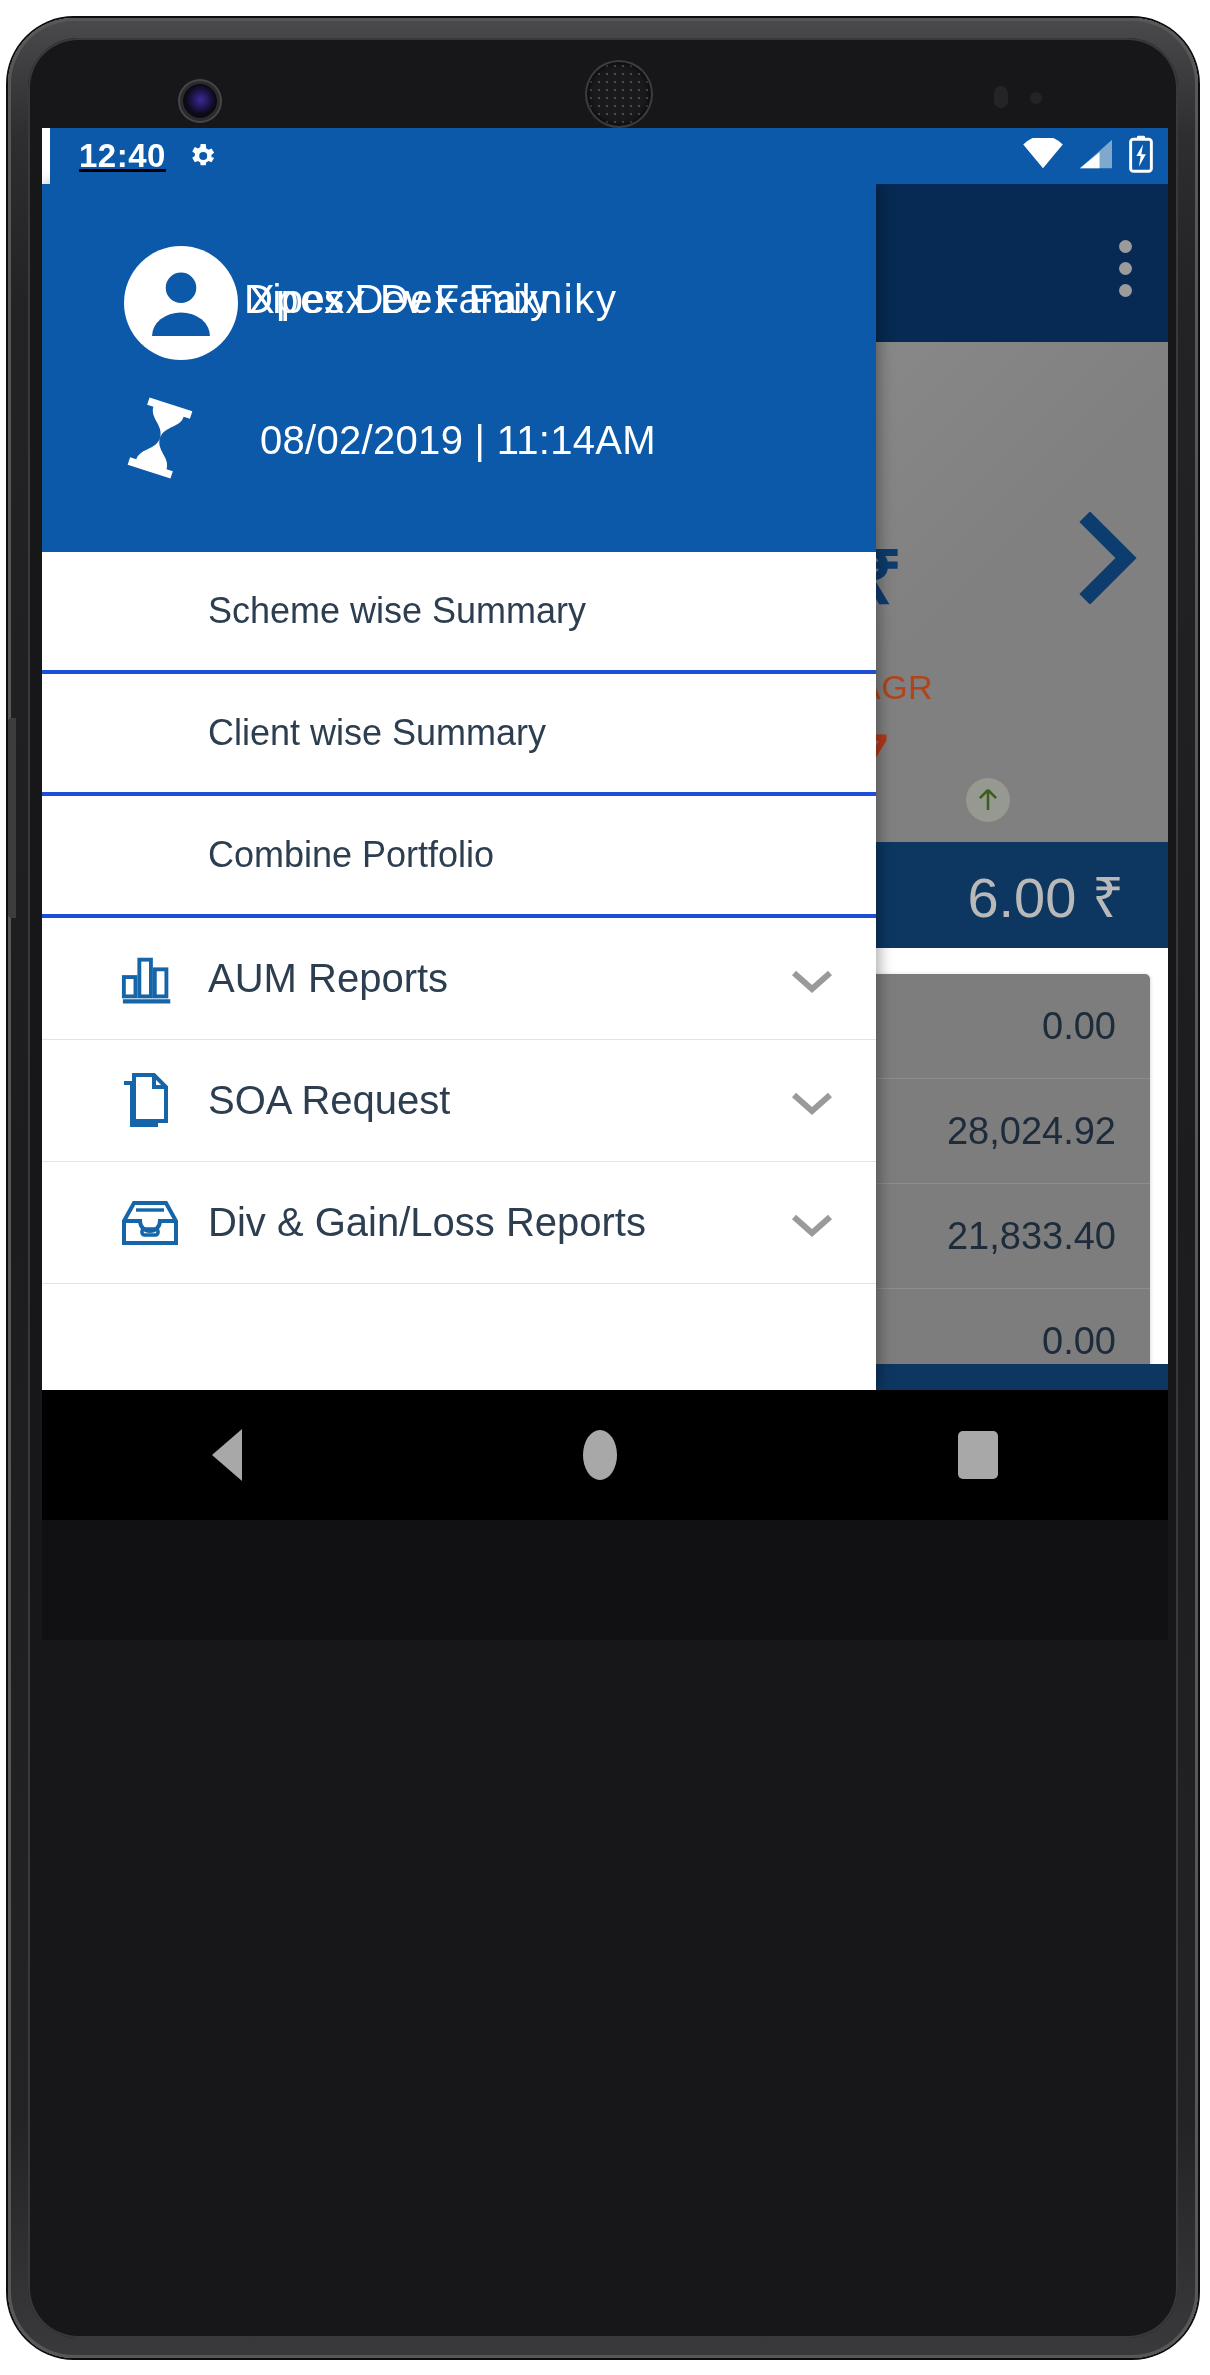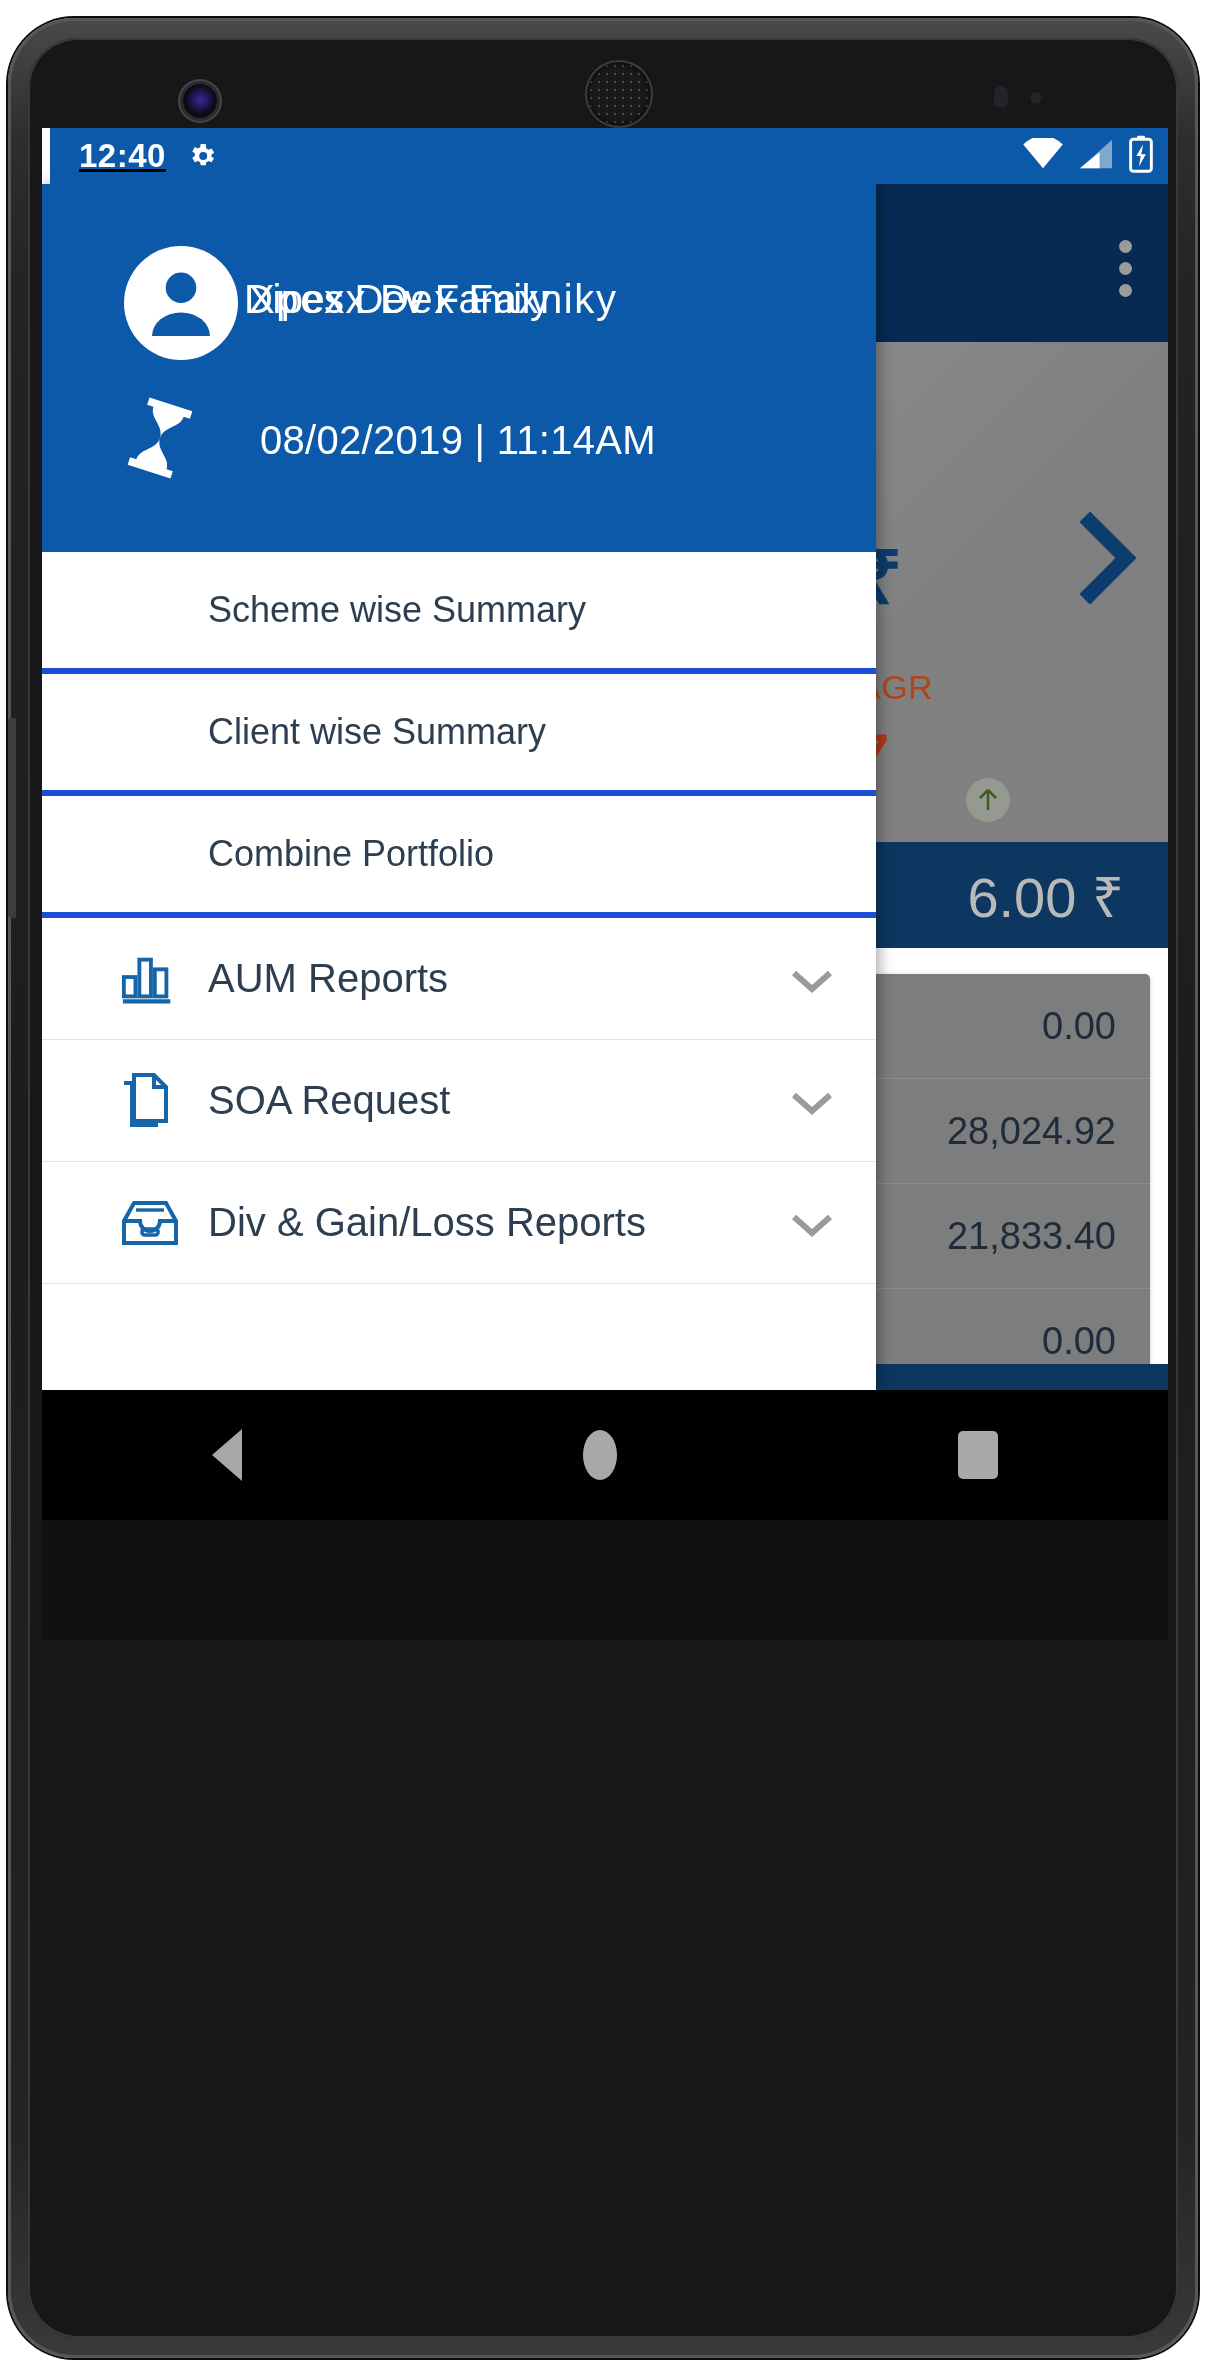--- a/index.html
+++ b/index.html
@@ -214,21 +214,21 @@
   .drawer-item .item-label{
     margin-left:22px; font-size:40px; color:#2c3e50;
     white-space:nowrap; overflow:hidden;
   }
   .drawer-item .item-chevron{
     margin-left:auto; display:flex; align-items:center;
   }
   .drawer-subitem{
     height:122px; display:flex; align-items:center;
     padding-left:166px;
-    border-bottom:6px solid #1d4ed8;
+    border-bottom:4px solid #1d4ed8;
     background:#ffffff;
     font-size:36px; color:#2c3e50;
   }
 
   
   #android-navbar{
     position:absolute; left:42px; top:1390px;
     width:1126px; height:130px; background:#000000;
     display:flex; align-items:center; justify-content:space-around;
   }

